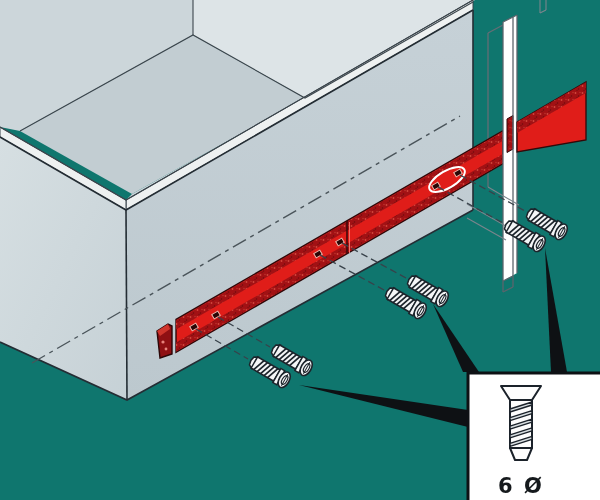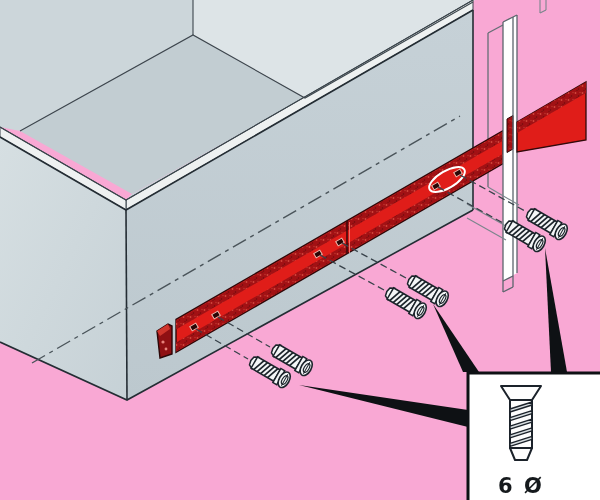--- a/index.html
+++ b/index.html
@@ -1,16 +1,16 @@
 <!DOCTYPE html>
 <html><head>
 <meta charset="utf-8">
 <style>
   html,body{margin:0;padding:0;background:#ffffff;}
-  .stage{position:relative;width:600px;height:500px;overflow:hidden;background:#f9a8d4;
+  .stage{position:relative;width:600px;height:500px;overflow:hidden;background:#0f766e;
          font-family:"DejaVu Sans","Liberation Sans",sans-serif;}
   svg{display:block}
   .inset-label{font-family:"DejaVu Sans","Liberation Sans",sans-serif;
                font-size:21px;font-weight:bold;letter-spacing:2px;fill:#15191c;}
 </style>
 </head>
 <body>
 
 <div class="stage">
 <svg width="600" height="500" viewBox="0 0 600 500">

